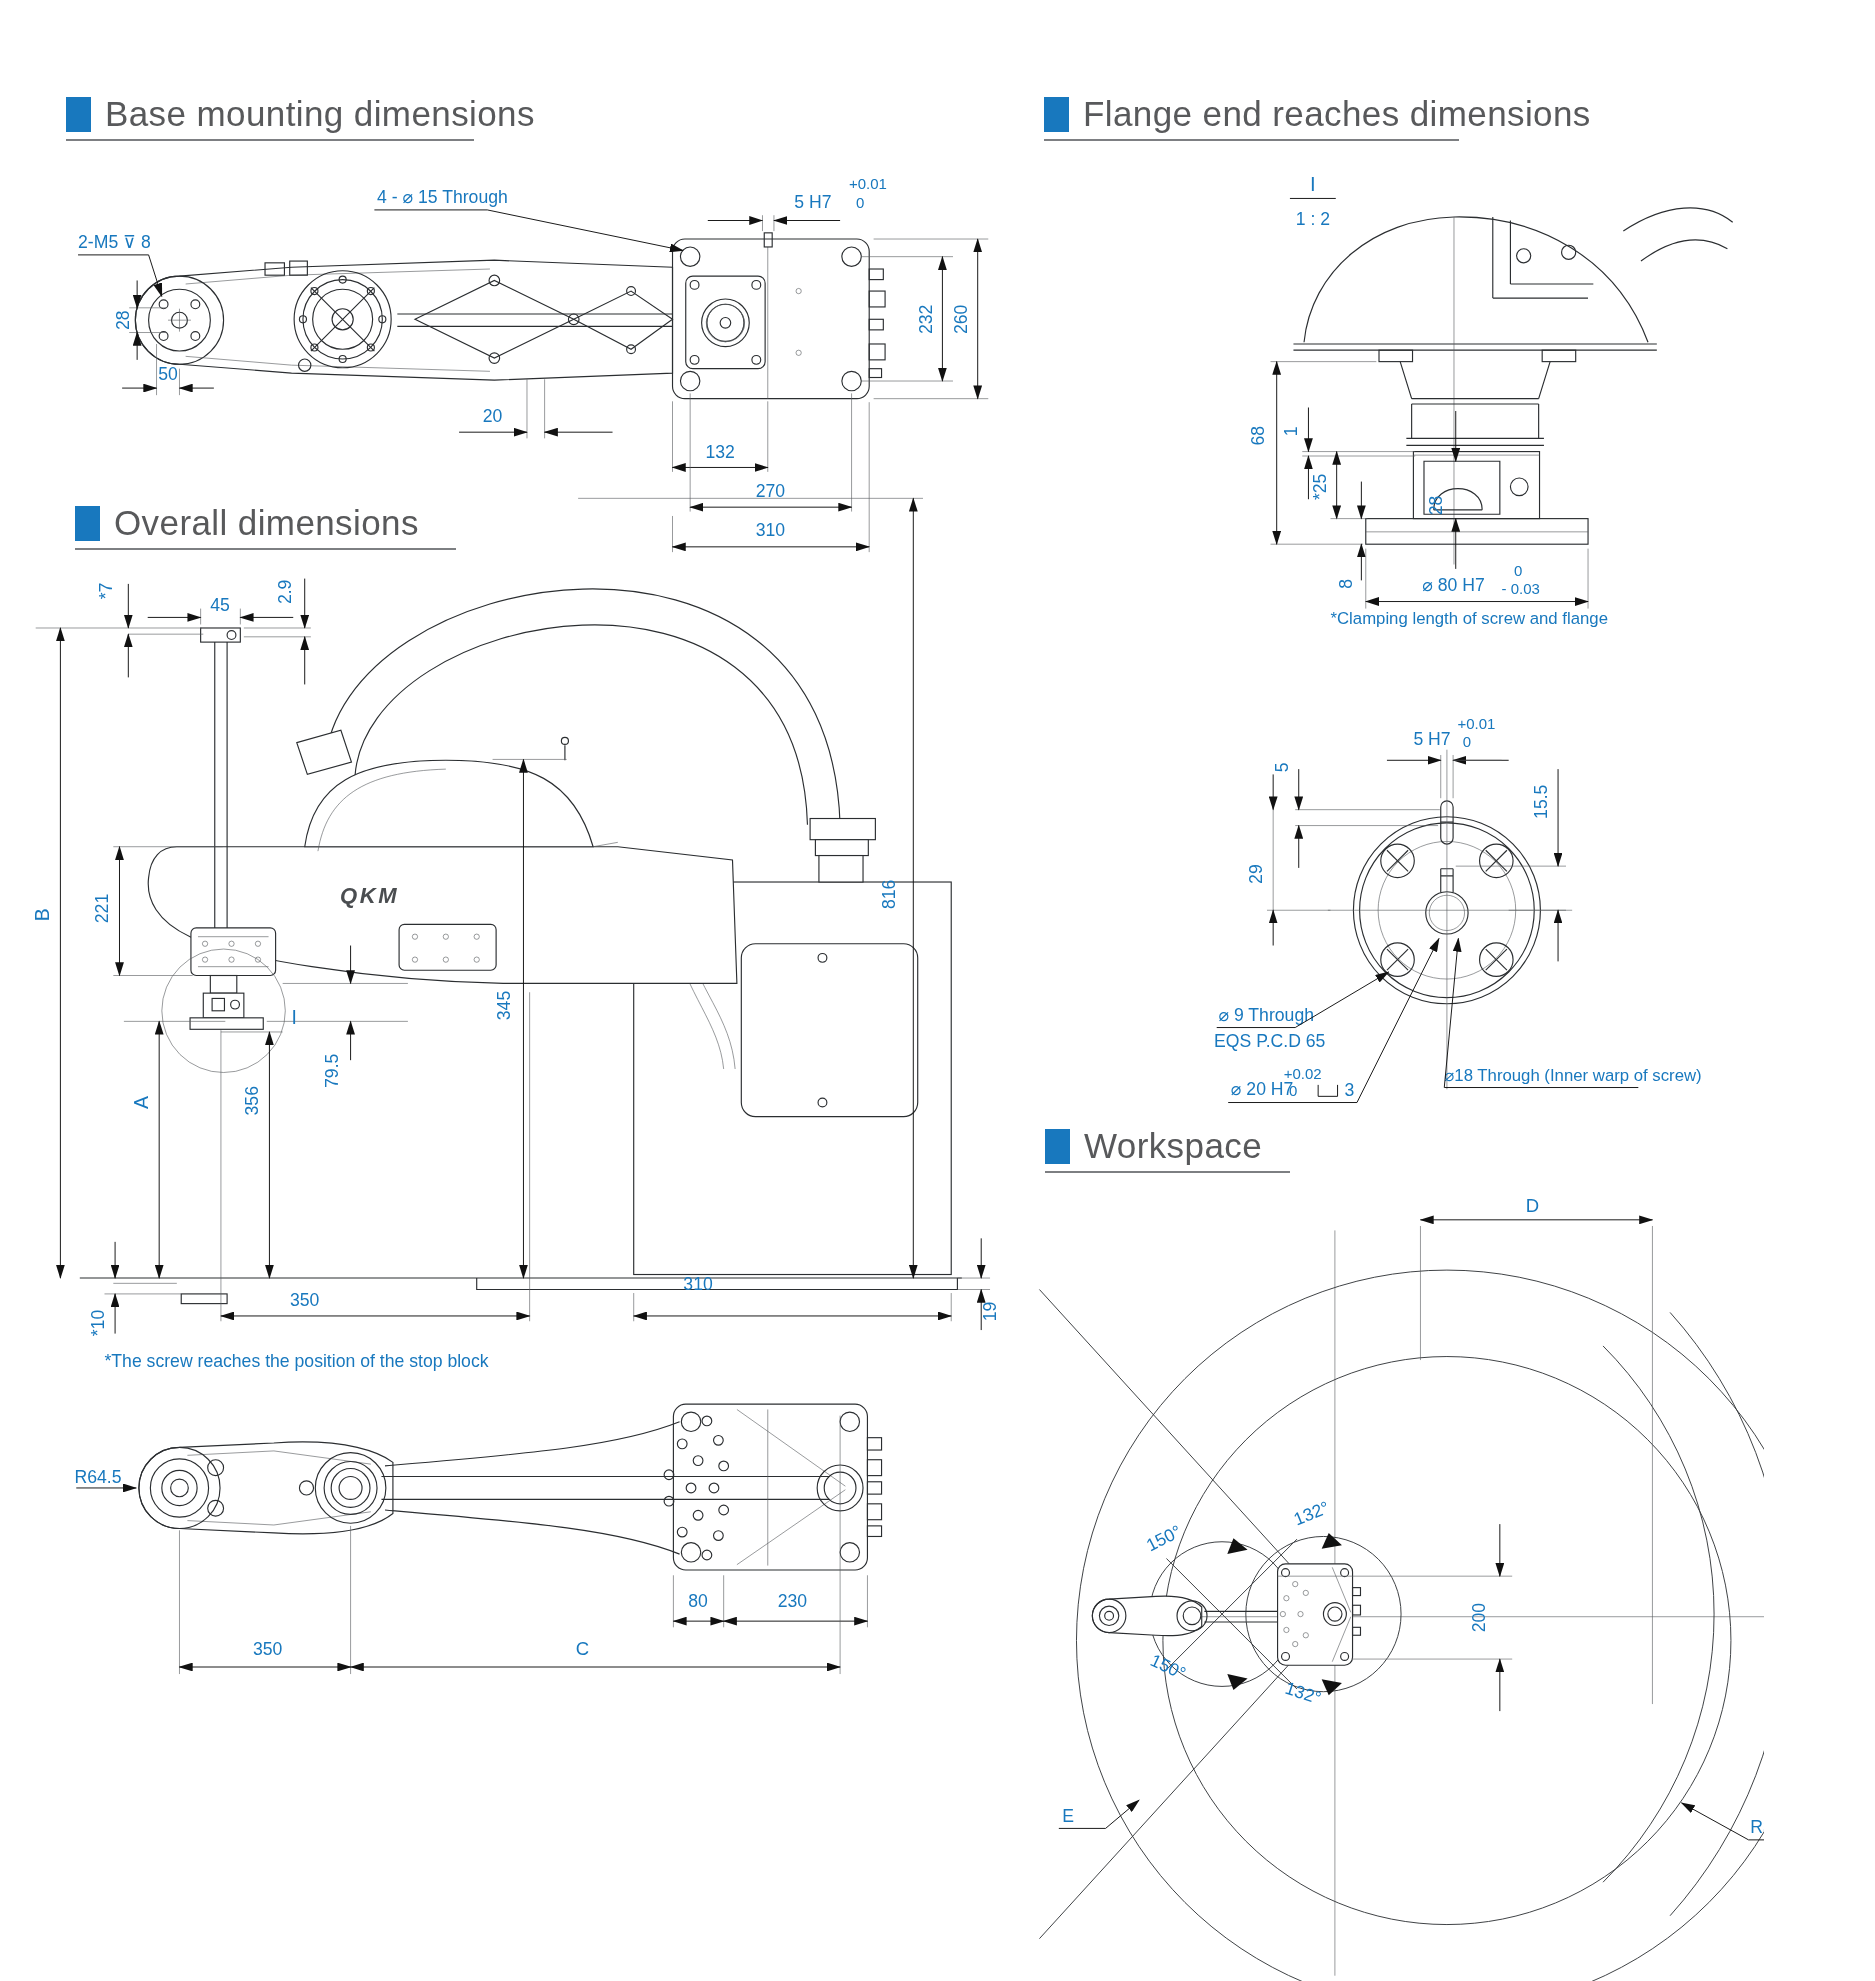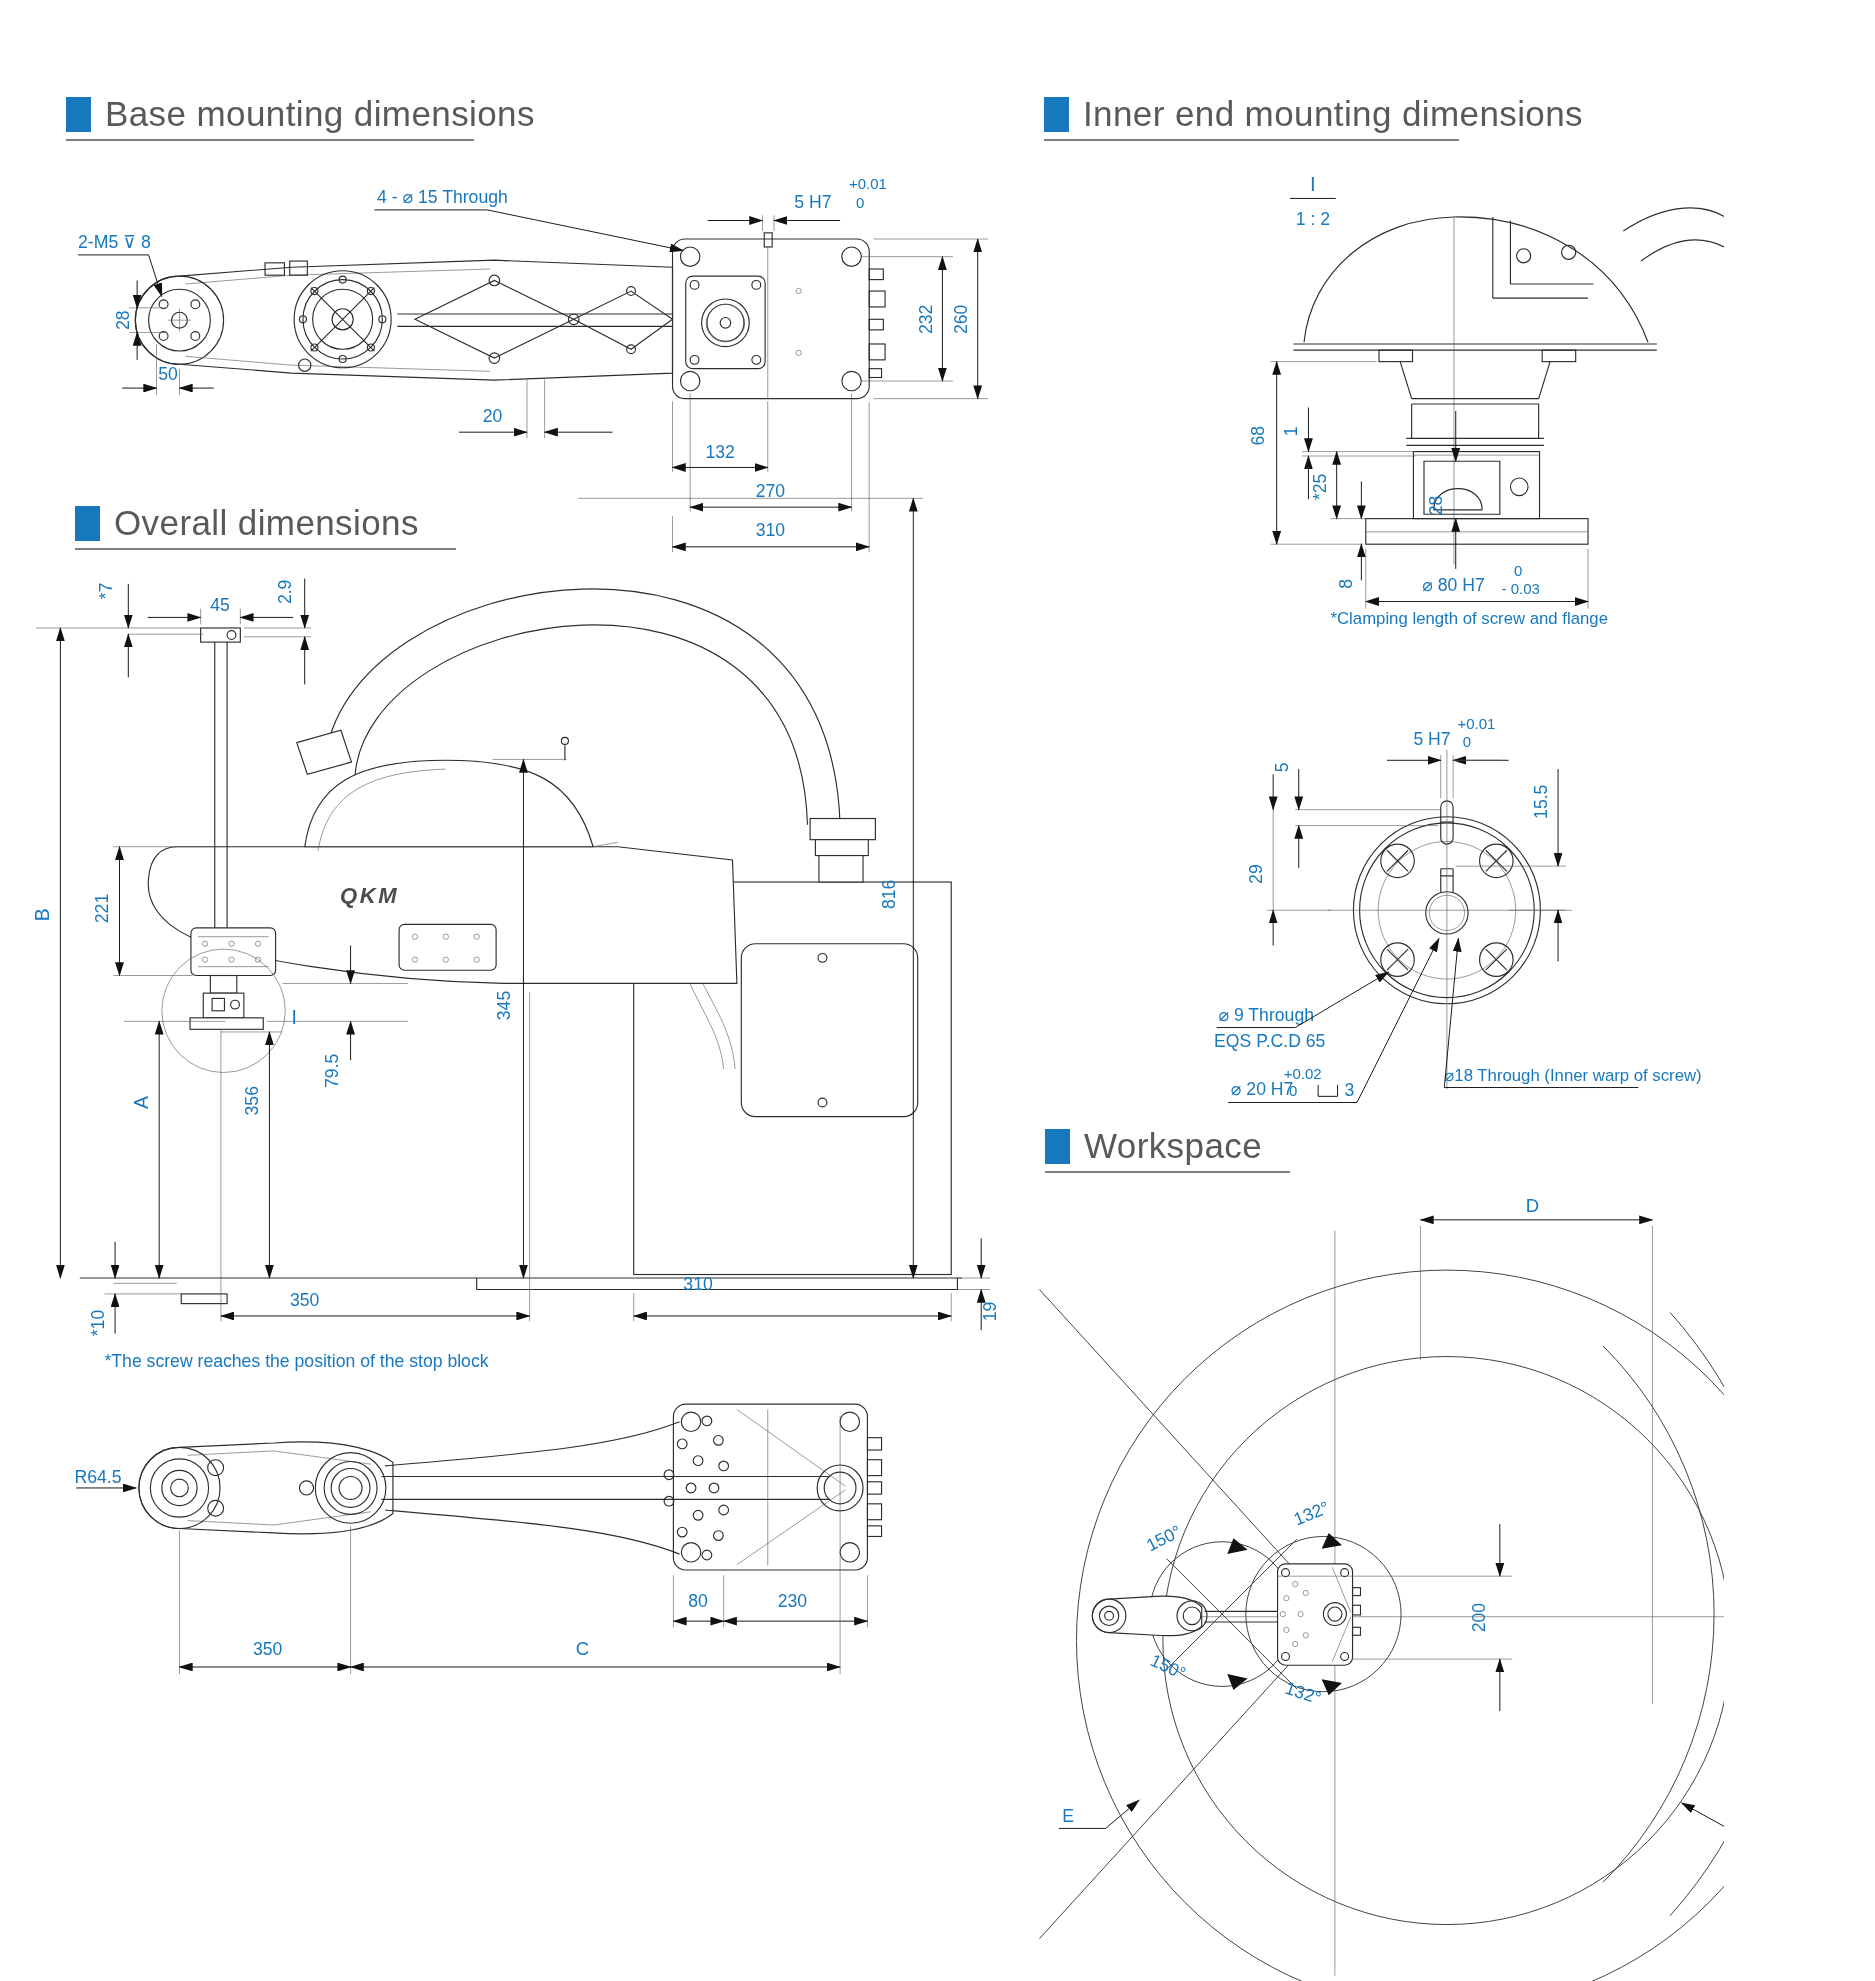--- a/index.html
+++ b/index.html
@@ -1,17 +1,17 @@
 <!DOCTYPE html>
 <html style="font-size:14px"><head>
 <meta charset="utf-8">
 <style>
   html,body{margin:0;padding:0;background:#ffffff;}
   #page{position:relative;width:1724px;height:1981px;background:#fff;overflow:hidden;
-        font-family:"Liberation Sans","DejaVu Sans",sans-serif;}
+        font-family:"Liberation Sans","DejaVu Sans",sans-serif;padding-left:40px;}
   .sec-header{position:absolute;display:flex;align-items:flex-end;gap:14px;
               border-bottom:2.6px solid #7d7f82;padding-bottom:7px;}
   .sec-square{width:25px;height:35px;background:#1878be;flex:0 0 auto;}
   .sec-title{font-size:35px;line-height:37px;color:#58595b;letter-spacing:0.4px;white-space:nowrap;}
   svg{position:absolute;left:0;top:0;}
   .ln{fill:none;stroke:#2b2e31;stroke-width:1.3;}
   .lnw{fill:#ffffff;stroke:#2b2e31;stroke-width:1.3;}
   .thin{fill:none;stroke:#5a5d60;stroke-width:0.7;}
   .dim{fill:none;stroke:#141414;stroke-width:1.1;}
   .lbl{fill:#1878be;font-size:20px;font-family:"Liberation Sans","DejaVu Sans",sans-serif;}
@@ -24,21 +24,21 @@
 <body>
 
 <div id="page">
 
   <div class="sec-header" style="left:66px;top:95px;width:408px;">
     <div class="sec-square"></div>
     <div class="sec-title">Base mounting dimensions</div>
   </div>
   <div class="sec-header" style="left:1044px;top:95px;width:415px;">
     <div class="sec-square"></div>
-    <div class="sec-title">Inner end mounting dimensions</div>
+    <div class="sec-title">Flange end reaches dimensions</div>
   </div>
   <div class="sec-header" style="left:75px;top:504px;width:381px;text-align:right;">
     <div class="sec-square"></div>
     <div class="sec-title">Overall dimensions</div>
   </div>
   <div class="sec-header" style="left:1045px;top:1127px;width:245px;">
     <div class="sec-square"></div>
     <div class="sec-title">Workspace</div>
   </div>
 

